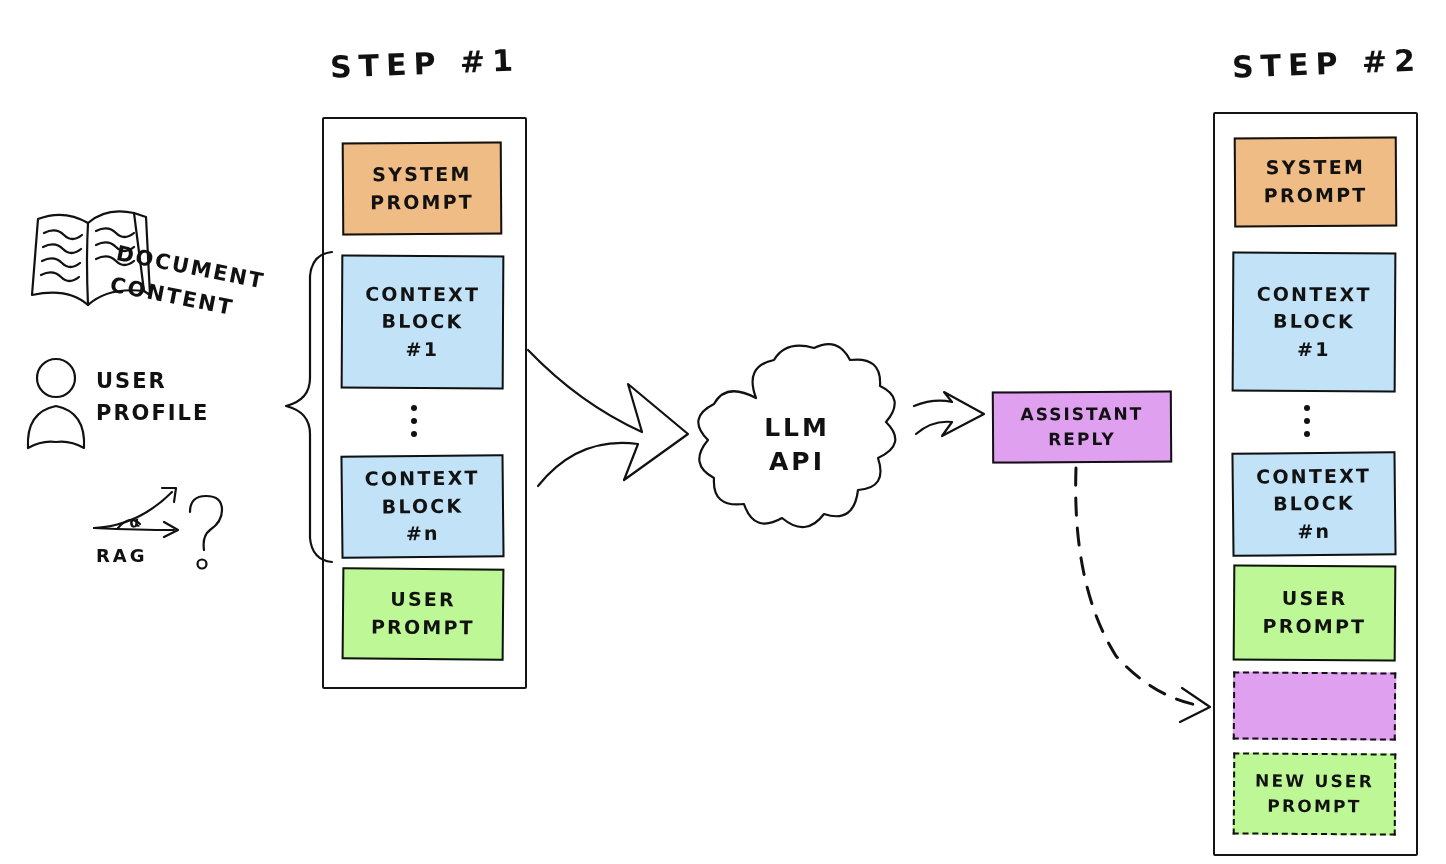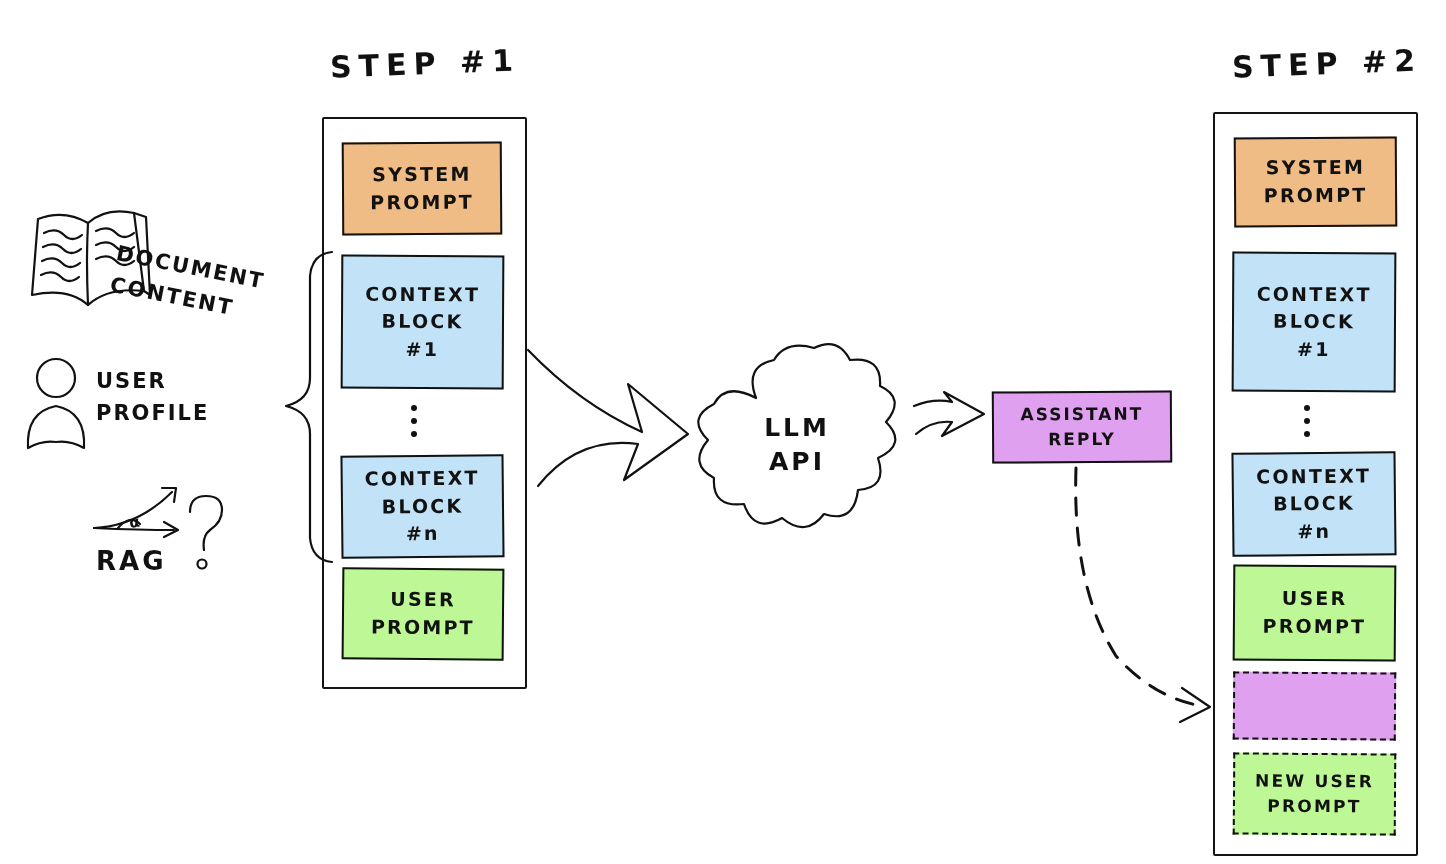--- a/index.html
+++ b/index.html
@@ -98,21 +98,21 @@
 
   <svg class="abs" style="left:88px;top:480px;width:110px;height:70px;" viewBox="0 0 110 70">
     <path class="stroke-thin" d="M6 48 Q50 46 84 12"></path>
     <path class="stroke-thin" d="M74 8 L88 8 L86 22"></path>
     <path class="stroke-thin" d="M6 48 Q52 50 86 50"></path>
     <path class="stroke-thin" d="M76 42 L90 50 L76 57"></path>
     <path class="stroke-thin" d="M30 48 Q42 34 52 44"></path>
     <text x="42" y="48" font-family="DejaVu Sans, sans-serif" font-size="15" font-weight="700" fill="#111" transform="rotate(-8 42 48)">α</text>
   </svg>
 
-  <div class="label" style="left:96px;top:542px;font-size:26px;letter-spacing:3px;">RAG</div>
+  <div class="label" style="left:96px;top:542px;font-size:18px;letter-spacing:3px;">RAG</div>
 
   <svg class="abs" style="left:178px;top:492px;width:60px;height:80px;" viewBox="0 0 60 80">
     <path class="stroke-thin" d="M12 20 Q12 4 28 4 Q44 4 44 18 Q44 30 32 38 Q24 44 26 58"></path>
     <circle cx="24" cy="72" r="4.5" fill="none" stroke="#111" stroke-width="2.2"></circle>
   </svg>
 
   <svg class="abs" style="left:268px;top:248px;width:70px;height:320px;" viewBox="0 0 70 320">
     <path class="stroke-thin" d="M64 4 Q44 6 42 28 L42 130 Q42 152 18 158 Q42 164 42 186 L42 290 Q44 312 64 314"></path>
   </svg>
 

